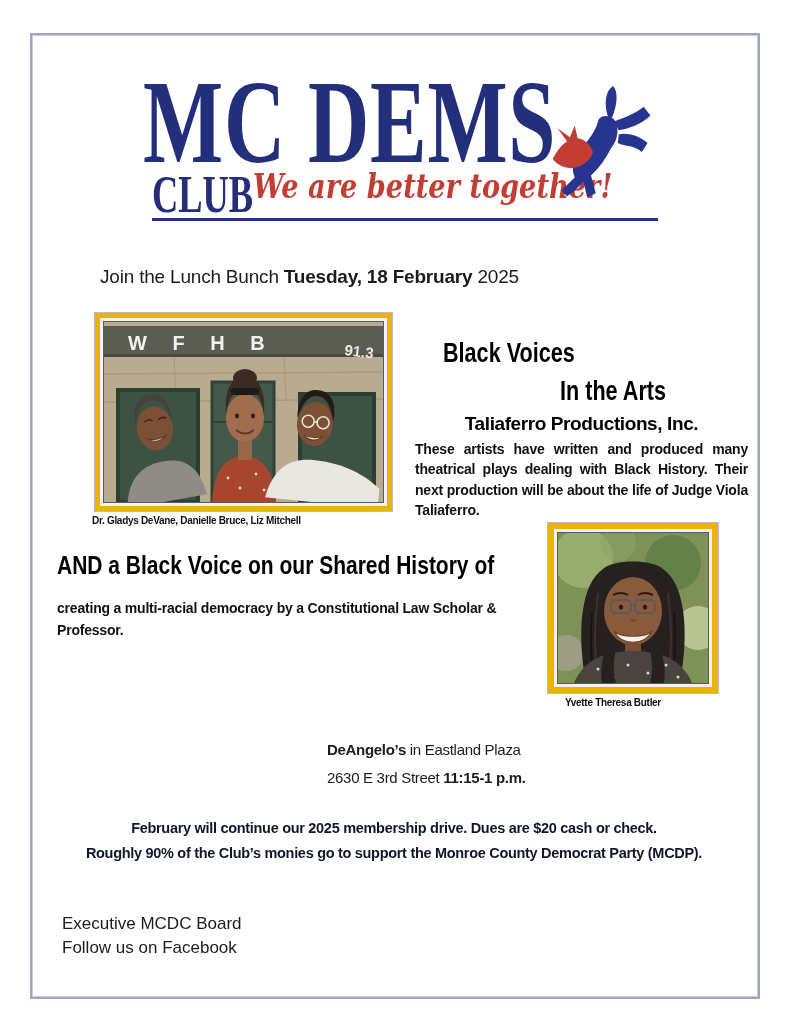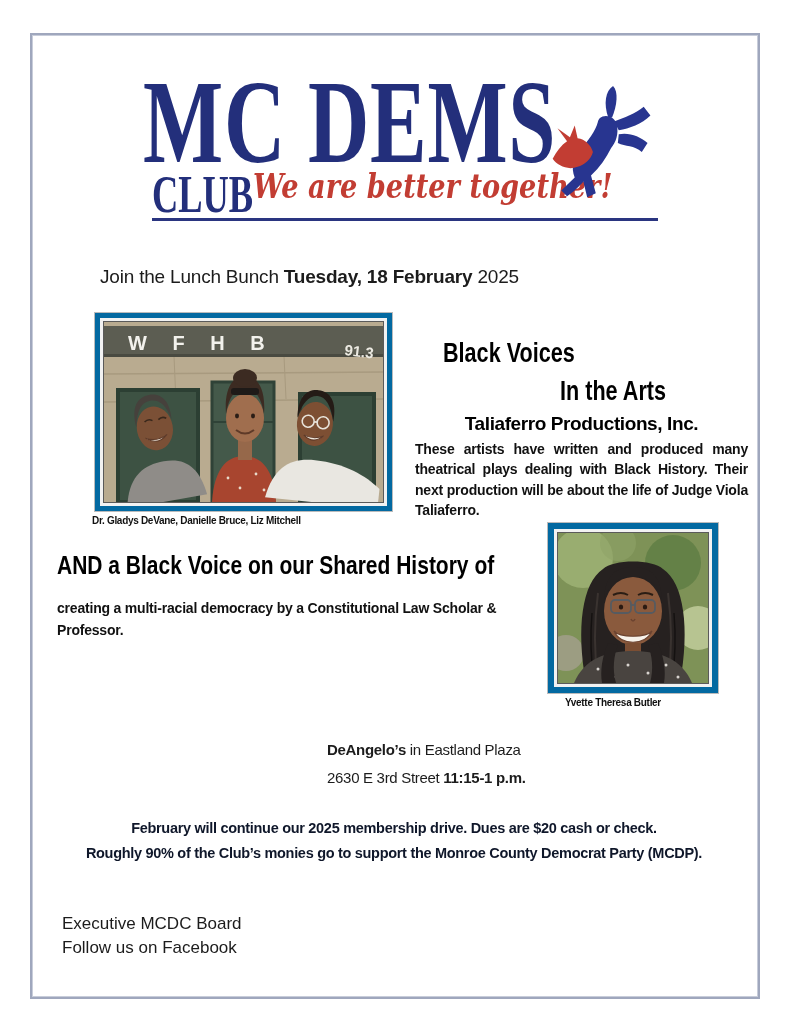--- a/index.html
+++ b/index.html
@@ -18,21 +18,21 @@
   .logo-tagline{left:253px;top:168px;font-family:"DejaVu Serif",serif;font-style:italic;
                 font-weight:bold;font-size:34px;line-height:1.1;color:#C23D33;
                 transform:scaleX(0.80);transform-origin:left top;white-space:nowrap;}
   .logo-underline{left:152px;top:218px;width:506px;height:3px;background:#2A3580;}
   .donkey{left:545px;top:84px;width:115px;height:133px;}
   .logo-subtitle{left:408px;top:236px;font-size:14px;font-weight:bold;color:#2B3F94;
                  letter-spacing:-0.2px;white-space:nowrap;}
   
   .intro{left:100px;top:266px;font-size:19px;letter-spacing:-0.2px;white-space:nowrap;color:#1c1c1c;}
   
-  .photo-frame{border:5px solid #0369a1;background:#3C3C3C;box-shadow:0 0 0 1px #bbb;}
+  .photo-frame{border:5px solid #eab308;background:#3C3C3C;box-shadow:0 0 0 1px #bbb;}
   .photo-mat{border:3px solid #f2f2f2;}
   .photo-inner{border:1px solid #5a5a5a;display:block;}
   .photo1-frame{left:95px;top:313px;}
   .photo2-frame{left:548px;top:523px;border-width:6px;}
   .caption{font-weight:bold;font-size:10px;letter-spacing:-0.3px;white-space:nowrap;color:#111;}
   .caption1{left:92px;top:515px;}
   .caption2{left:565px;top:697px;}
   
   .event-col{left:415px;top:338px;width:333px;}
   .ev1{font-weight:bold;font-size:27px;color:#000;margin-left:28px;transform:scaleX(0.80);

